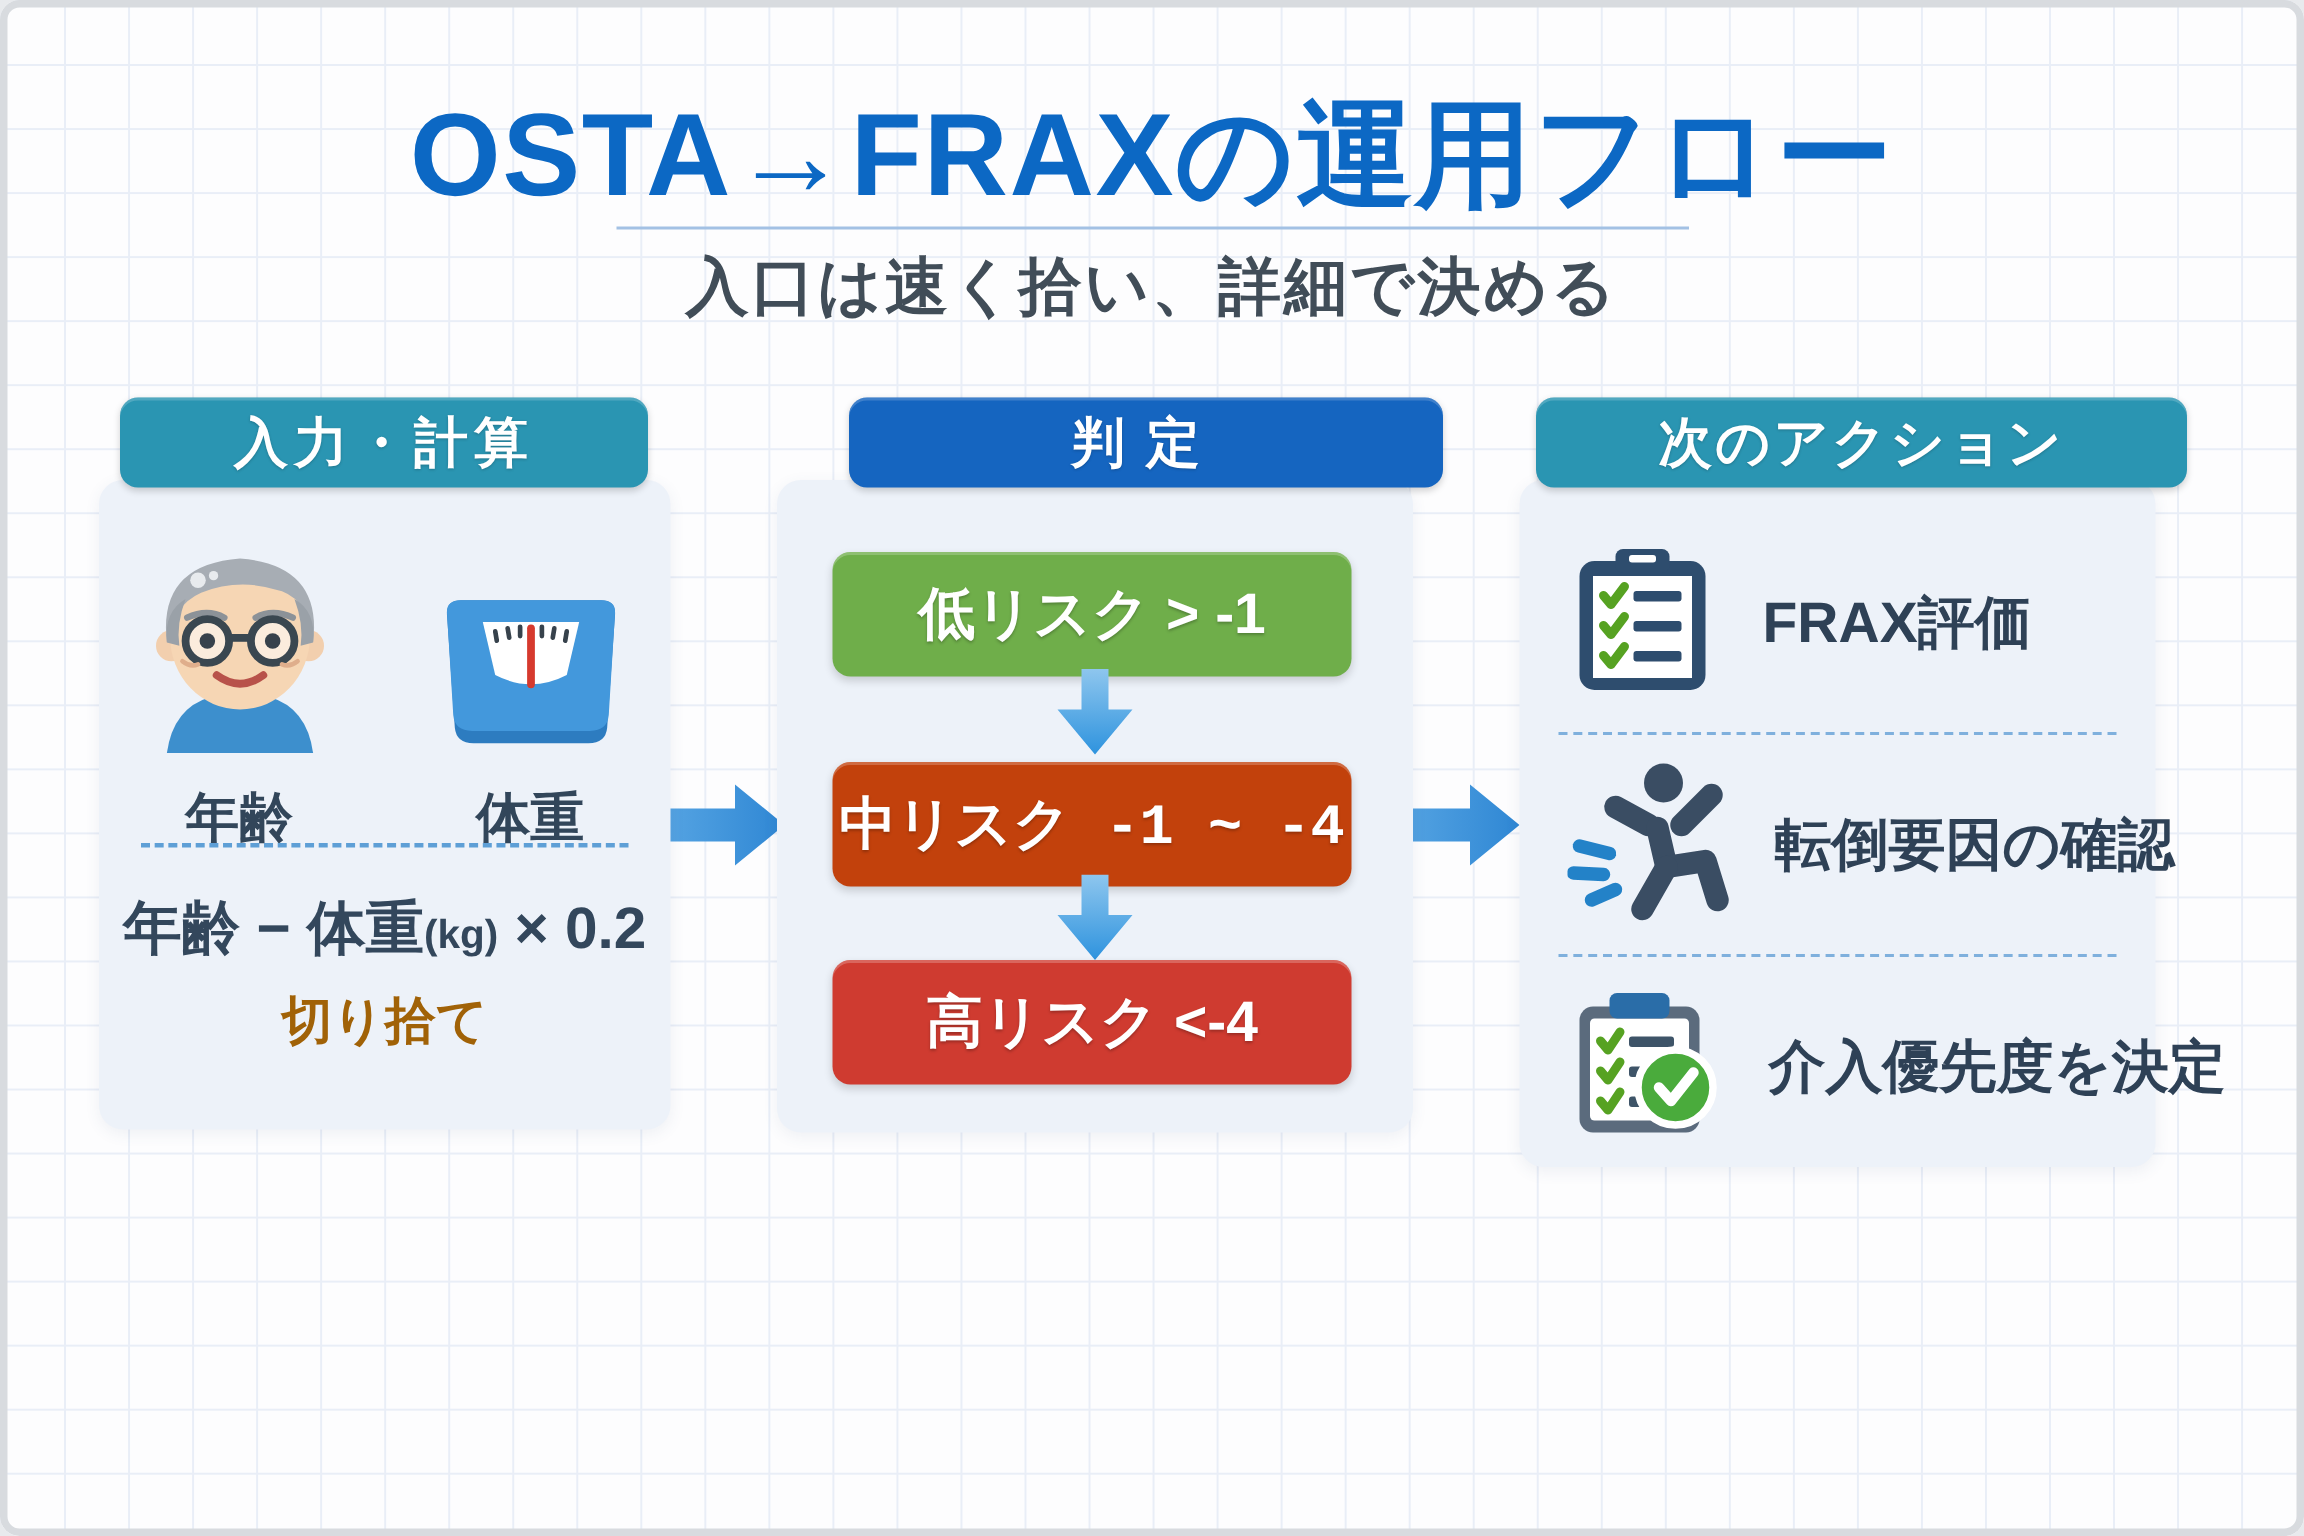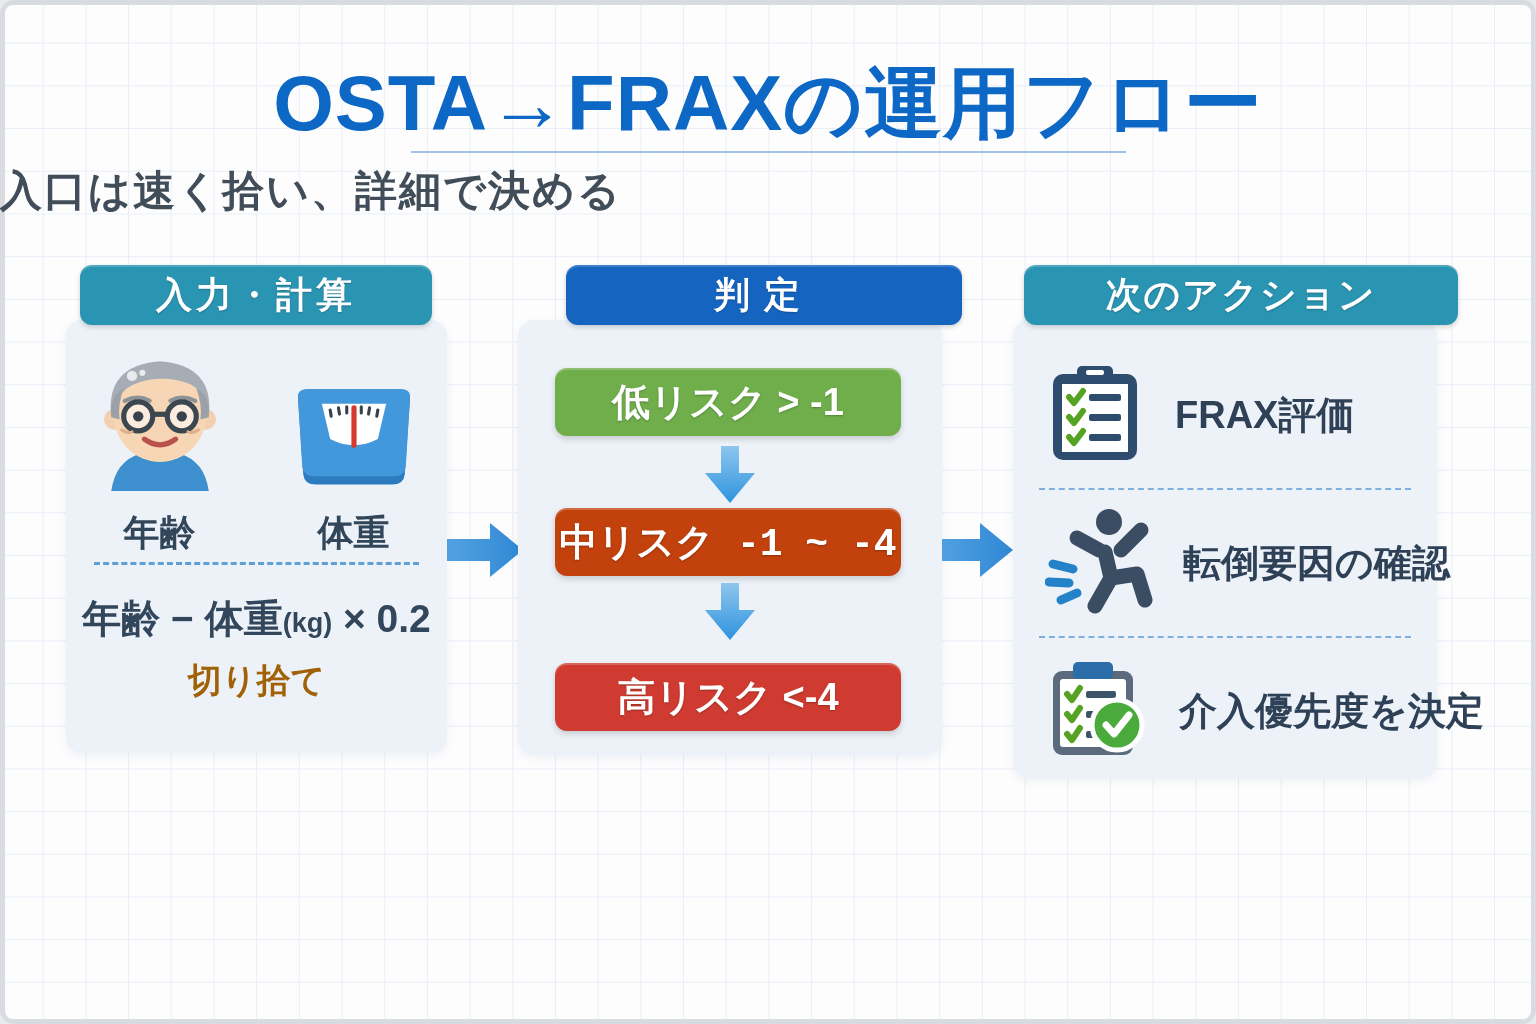--- a/index.html
+++ b/index.html
@@ -27,21 +27,21 @@
     font-size:78px; font-weight:800; letter-spacing:1px;
     color:#0c68c4;
   }
   .title-underline {
     position:absolute; top:151px; left:50%;
     width:715px; height:2px; margin-left:-357px;
     background:#a3c1e4;
   }
   .page-subtitle {
     position:absolute; top:163px; left:0; right:0;
-    text-align:left;
+    text-align:center;
     font-size:42px; font-weight:700; letter-spacing:2px;
     color:#414d58;
   }
 
   
   .col-header {
     position:absolute;
     height:60px; border-radius:12px;
     display:flex; align-items:center; justify-content:center;
     color:#fff; font-size:36px; font-weight:800;
@@ -54,21 +54,21 @@
     background:#edf2f9;
     border-radius:16px;
     box-shadow:0 3px 10px rgba(60,90,130,.08);
     z-index:1;
   }
 
   
   .hdr-input  { left:80px;  top:265px; width:352px; letter-spacing:4px; }
   .panel-input{ left:66px;  top:320px; width:381px; height:433px; }
   .input-icons {
-    position:absolute; top:31px; left:0; right:0;
+    position:absolute; top:42px; left:0; right:0;
     display:flex; justify-content:center; align-items:flex-end; gap:44px;
   }
   .input-fig { width:150px; display:flex; flex-direction:column; align-items:center; }
   .fig-label { margin-top:14px; font-size:36px; font-weight:700; color:#32465a; }
   .input-divider {
     position:absolute; top:242px; left:28px; right:28px;
     border-top:3px dashed #5e9fd6;
   }
   .formula-line {
     position:absolute; top:272px; left:0; right:0;
@@ -78,30 +78,30 @@
   .formula-unit { font-size:27px; font-weight:800;margin-top:12px; }
   .formula-note {
     position:absolute; top:338px; left:0; right:0;
     text-align:center; font-size:34px; font-weight:700; color:#a16207;
   }
 
   
   .hdr-judge  { left:530px; top:265px; width:396px; letter-spacing:14px;margin-left:36px; }
   .panel-judge{ left:518px; top:320px; width:424px; height:435px; }
   .risk-box {
-    position:absolute; left:37px; width:346px; height:68px;
+    position:absolute; left:37px; width:346px; height:83px;
     border-radius:12px;
     display:flex; align-items:center; justify-content:center;
     color:#fff; font-size:38px; font-weight:800; white-space:nowrap;
     text-shadow:0 1px 2px rgba(0,0,0,.25);
     box-shadow: inset 0 2px 0 rgba(255,255,255,.22), 0 3px 6px rgba(0,0,0,.16);
   }
   .risk-low  { top:48px;  }
   .risk-mid  { top:188px; }
-  .risk-high { top:343px; }
+  .risk-high { top:320px; }
   .down-arrow { position:absolute; left:50%; margin-left:-31px; width:62px; height:58px; }
   .down-arrow-1 { top:126px; }
   .down-arrow-2 { top:263px; }
 
   
   .hdr-actions  { left:1024px; top:265px; width:434px; letter-spacing:2px; }
   .panel-actions{ left:1013px; top:320px; width:424px; height:458px; padding:22px 0 0 0; }
   .action-row {
     display:flex; align-items:center; gap:30px;
     height:146px; padding-left:32px;

